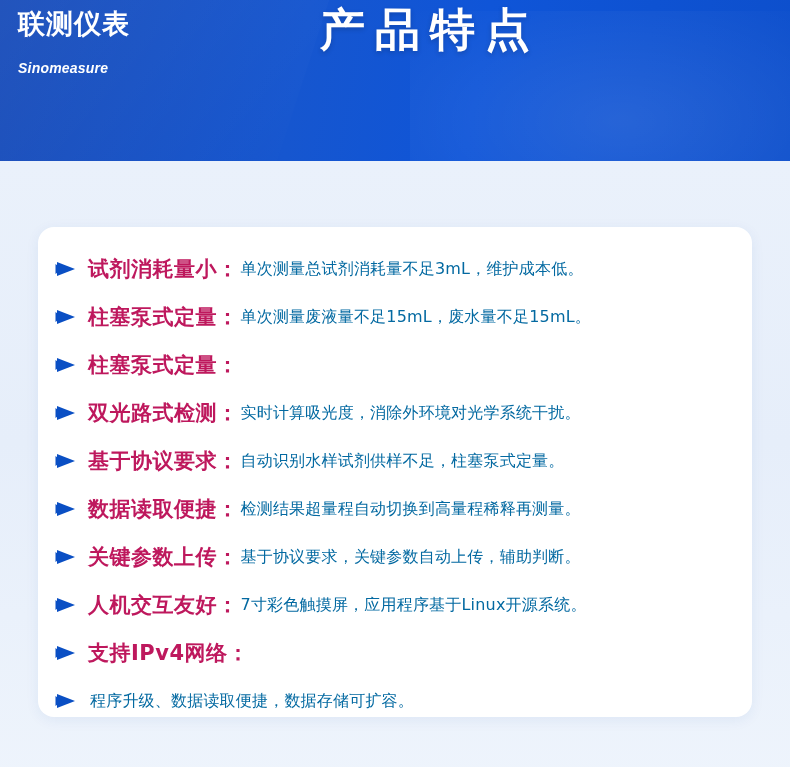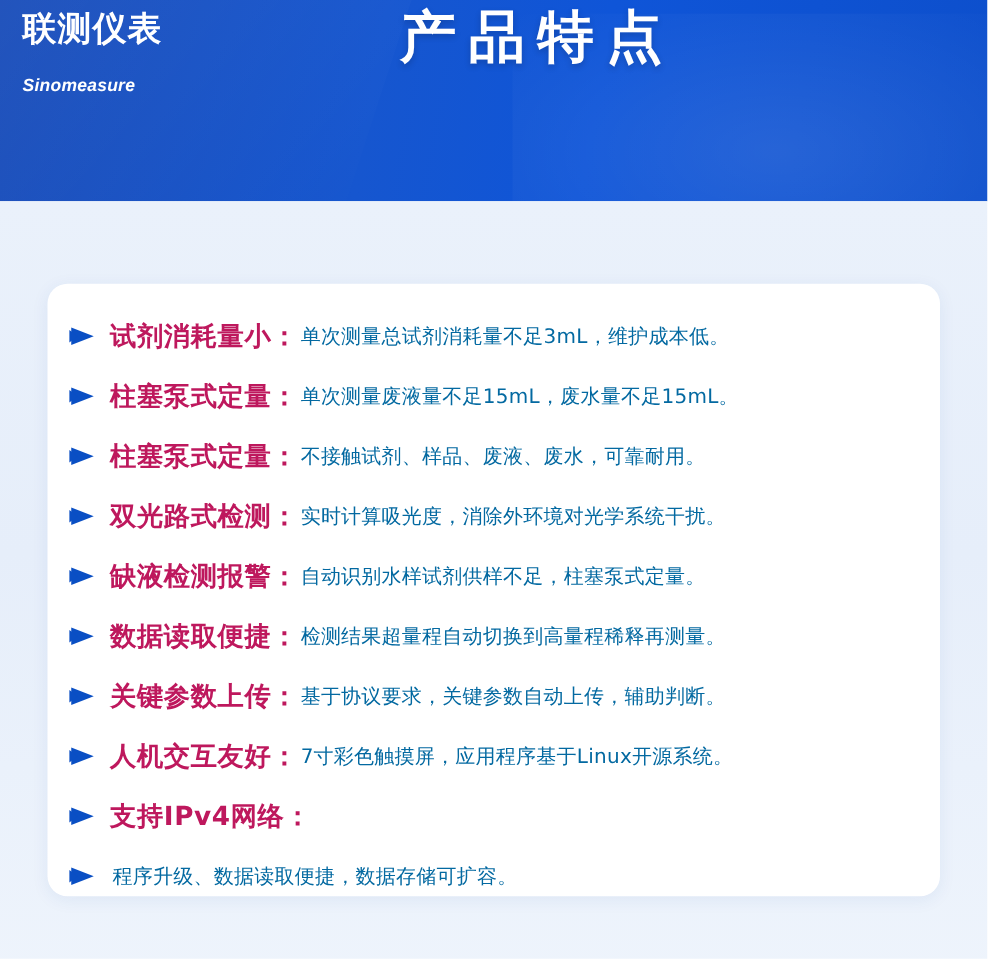--- a/index.html
+++ b/index.html
@@ -196,40 +196,39 @@
             <span class="feature-desc">单次测量废液量不足15mL，废水量不足15mL。</span>
           </div>
           <div class="feature-row">
             <span class="arrow-icon">
               <svg width="24" height="18" viewBox="0 0 24 18">
                 <path d="M2 2 L20 9 L2 16 Z" fill="#0a4fc4"></path>
                 <path d="M0.5 4 L7 9 L0.5 14 Z" fill="#0a4fc4"></path>
               </svg>
             </span>
             <span class="feature-label">柱塞泵式定量：</span>
-            <span class="feature-desc">不接触试剂、样品、废液、废水，可靠耐用。</span>
           </div>
           <div class="feature-row">
             <span class="arrow-icon">
               <svg width="24" height="18" viewBox="0 0 24 18">
                 <path d="M2 2 L20 9 L2 16 Z" fill="#0a4fc4"></path>
                 <path d="M0.5 4 L7 9 L0.5 14 Z" fill="#0a4fc4"></path>
               </svg>
             </span>
             <span class="feature-label">双光路式检测：</span>
             <span class="feature-desc">实时计算吸光度，消除外环境对光学系统干扰。</span>
           </div>
           <div class="feature-row">
             <span class="arrow-icon">
               <svg width="24" height="18" viewBox="0 0 24 18">
                 <path d="M2 2 L20 9 L2 16 Z" fill="#0a4fc4"></path>
                 <path d="M0.5 4 L7 9 L0.5 14 Z" fill="#0a4fc4"></path>
               </svg>
             </span>
-            <span class="feature-label">缺液检测报警：</span>
+            <span class="feature-label">基于协议要求：</span>
             <span class="feature-desc">自动识别水样试剂供样不足，柱塞泵式定量。</span>
           </div>
           <div class="feature-row">
             <span class="arrow-icon">
               <svg width="24" height="18" viewBox="0 0 24 18">
                 <path d="M2 2 L20 9 L2 16 Z" fill="#0a4fc4"></path>
                 <path d="M0.5 4 L7 9 L0.5 14 Z" fill="#0a4fc4"></path>
               </svg>
             </span>
             <span class="feature-label">数据读取便捷：</span>

